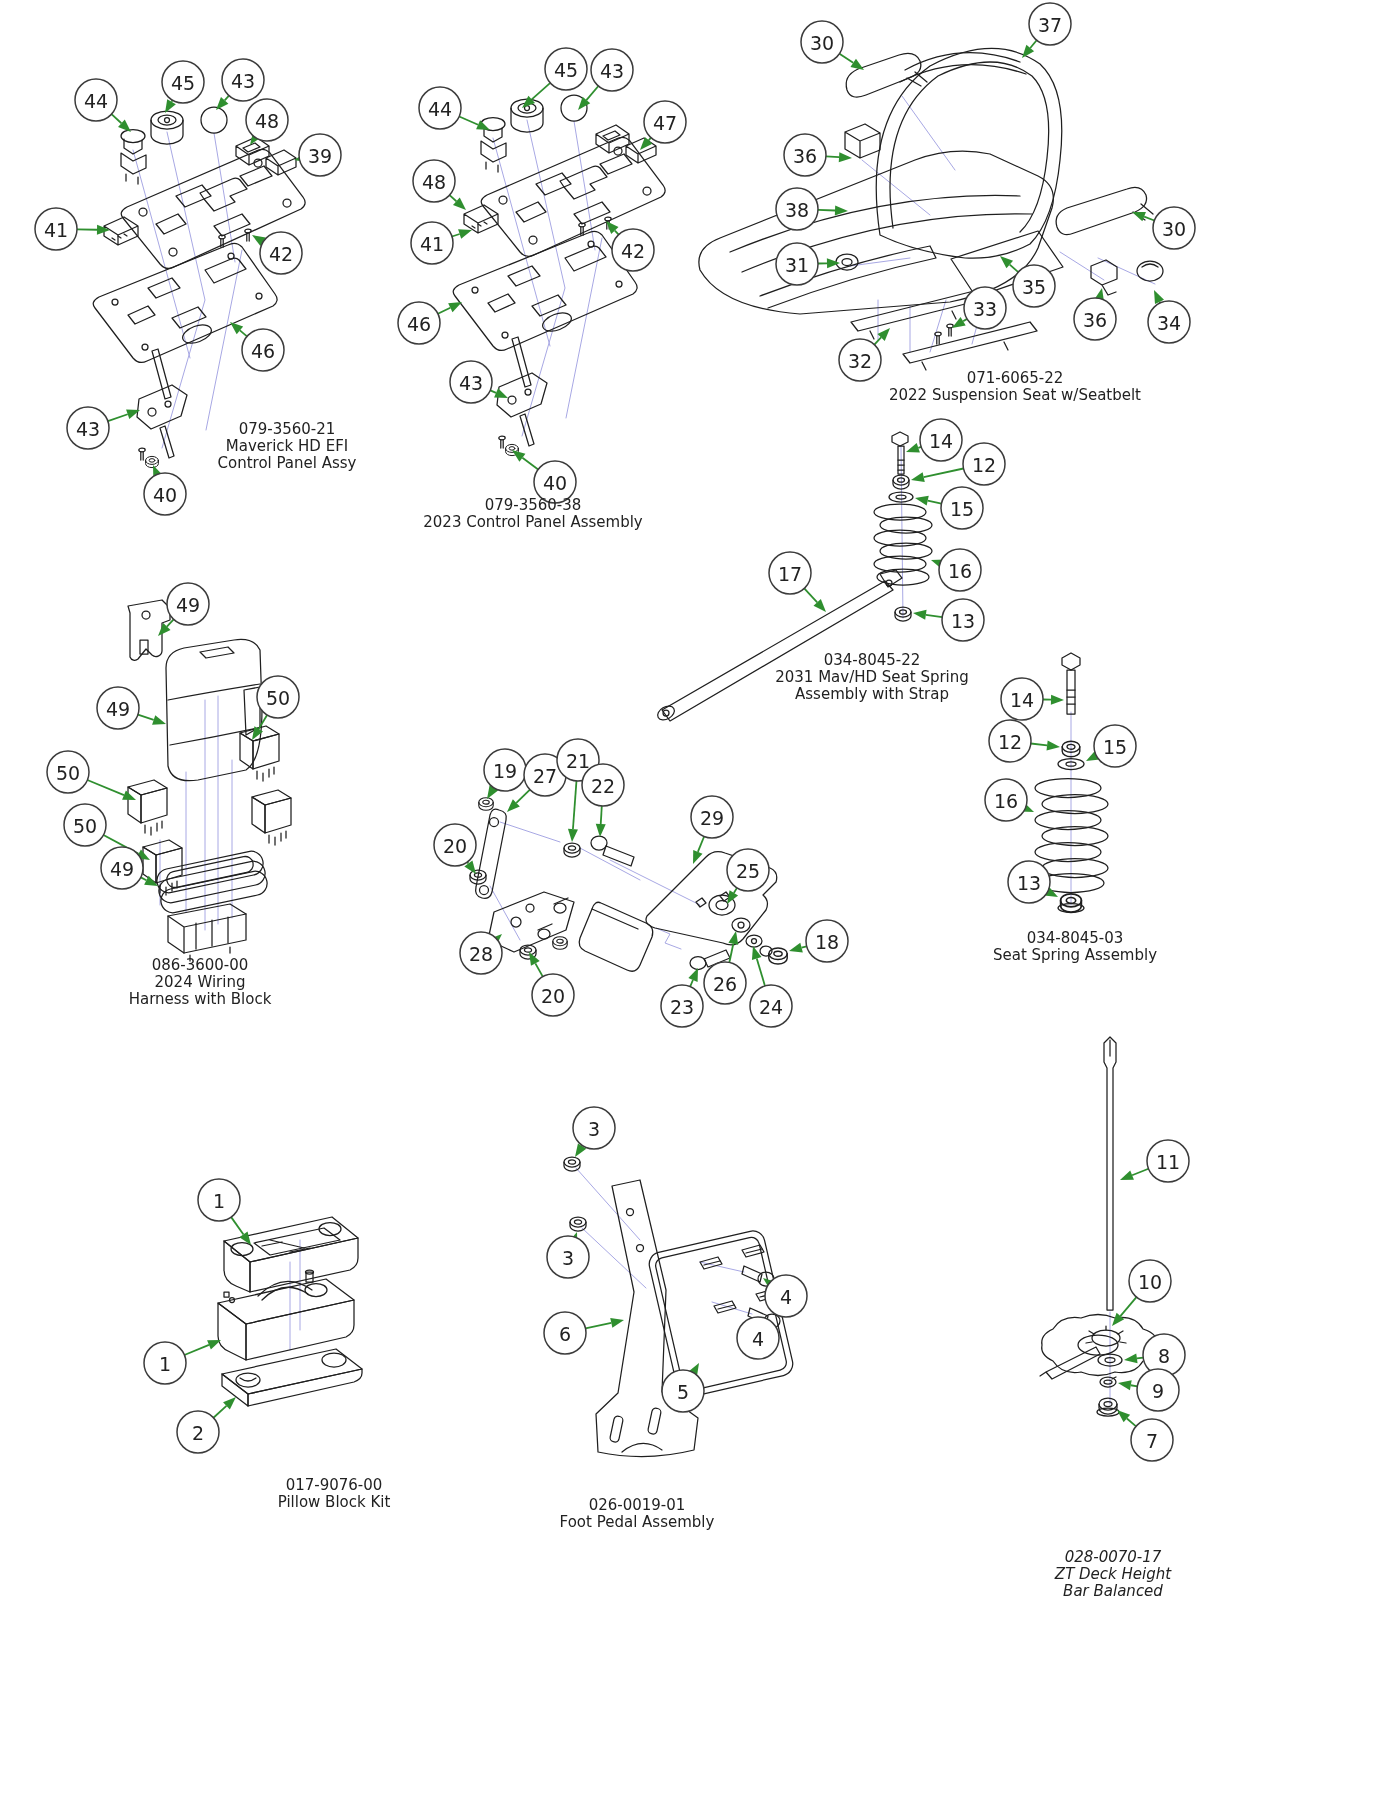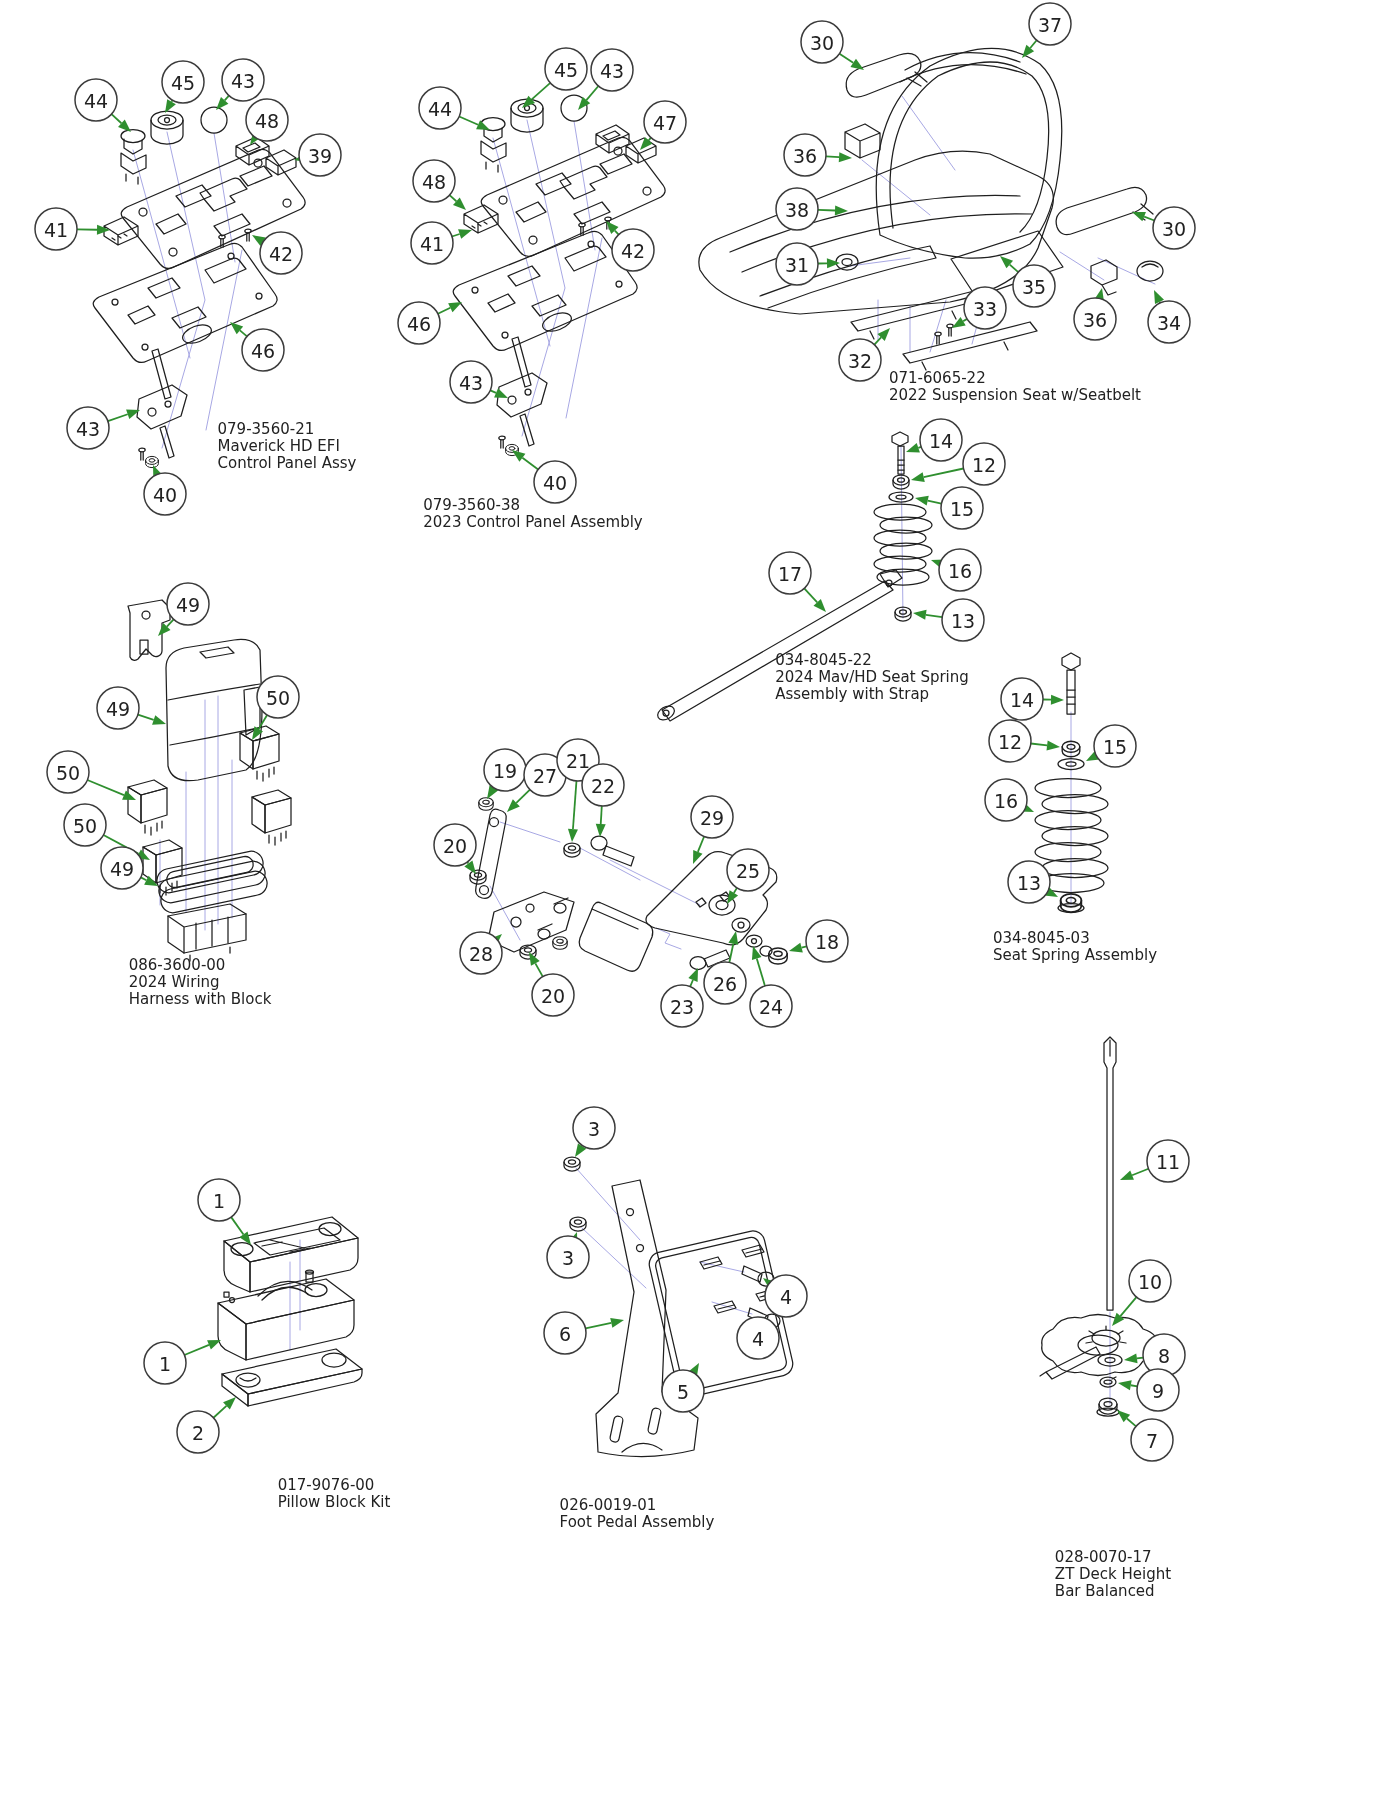--- a/index.html
+++ b/index.html
@@ -2,21 +2,21 @@
 <html><head>
 <meta charset="utf-8">
 <style>
   html,body{margin:0;padding:0;background:#ffffff;}
   body{width:1400px;height:1816px;position:relative;font-family:"DejaVu Sans","Liberation Sans",sans-serif;}
   #stage{position:absolute;left:0;top:0;width:1400px;height:1816px;}
   #diagram{position:absolute;left:0;top:0;}
   .sk{fill:none;stroke:#1f1f1f;stroke-width:1.25;stroke-linejoin:round;stroke-linecap:round;}
   .blue{stroke:#a8a8e4;stroke-width:1;}
   #labels{position:absolute;left:0;top:0;width:1400px;height:1816px;pointer-events:none;}
-  .asm-label{position:absolute;transform:translateX(-50%);color:#222;font-size:15px;line-height:17px;white-space:nowrap;}
+  .asm-label{position:absolute;transform:translateX(-50%);text-align:center;color:#222;font-size:15px;line-height:17px;white-space:nowrap;}
   #gen text{font-size:19px;fill:#222;}
 </style>
 </head>
 <body>
 
 <div id="stage">
 <svg id="diagram" width="1400" height="1816" viewBox="0 0 1400 1816">
   <defs>
     <g id="screw">
           <ellipse cx="0" cy="0" rx="3.2" ry="1.8"></ellipse>
@@ -741,39 +741,39 @@
       <div class="asm-label" style="left: 533px; top: 497px;">
         <div>079-3560-38</div>
         <div>2023 Control Panel Assembly</div>
       </div>
       <div class="asm-label" style="left: 1015px; top: 370px;">
         <div>071-6065-22</div>
         <div>2022 Suspension Seat w/Seatbelt</div>
       </div>
       <div class="asm-label" style="left: 872px; top: 652px;">
         <div>034-8045-22</div>
-        <div>2024 Mav/HD Seat Spring</div>
+        <div>2031 Mav/HD Seat Spring</div>
         <div>Assembly with Strap</div>
       </div>
       <div class="asm-label" style="left: 200px; top: 957px;">
         <div>086-3600-00</div>
         <div>2024 Wiring</div>
         <div>Harness with Block</div>
       </div>
       <div class="asm-label" style="left: 1075px; top: 930px;">
         <div>034-8045-03</div>
         <div>Seat Spring Assembly</div>
       </div>
       <div class="asm-label" style="left: 306px; top: 1477px; margin-left: 28px;">
         <div>017-9076-00</div>
         <div>Pillow Block Kit</div>
       </div>
       <div class="asm-label" style="left: 637px; top: 1497px;">
         <div>026-0019-01</div>
         <div>Foot Pedal Assembly</div>
       </div>
-      <div class="asm-label" style="left: 1113px; top: 1549px;">
+      <div class="asm-label" style="left: 1113px; top: 1549px; font-style: italic;">
         <div>028-0070-17</div>
         <div>ZT Deck Height</div>
         <div>Bar Balanced</div>
       </div>
     </div>
 </div>
 
 </body></html>

